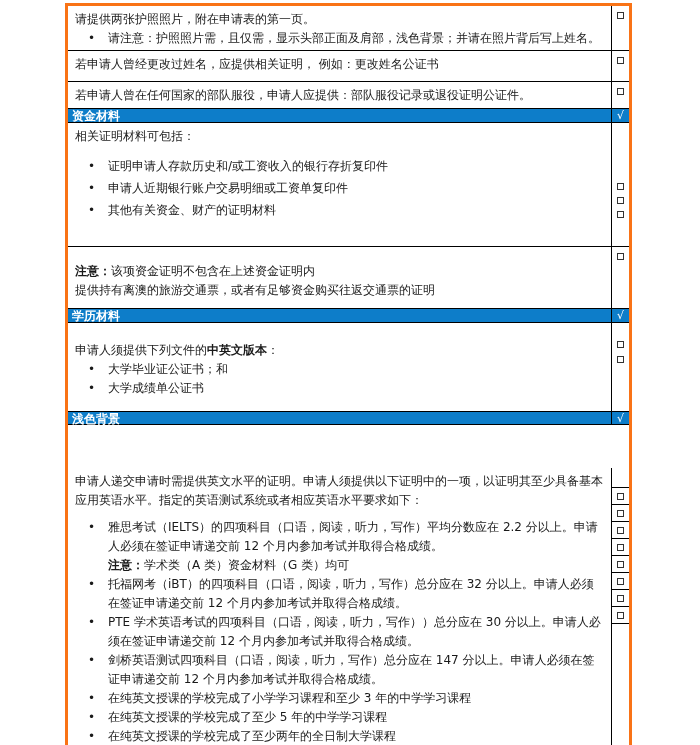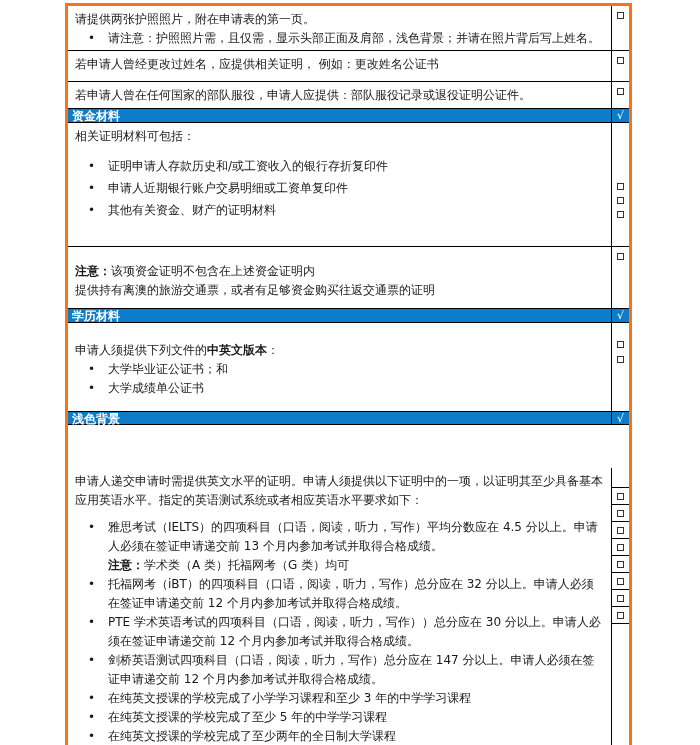--- a/index.html
+++ b/index.html
@@ -135,22 +135,22 @@
           <span>√</span>
         </div>
     </div>
 
     <div class="row" style="height:288px">
       <div class="cell">
         <div>申请人递交申请时需提供英文水平的证明。申请人须提供以下证明中的一项，以证明其至少具备基本应用英语水平。指定的英语测试系统或者相应英语水平要求如下：</div>
         <div style="margin-top:8px">
           <div class="li">
             <span class="dot">•</span>
-            <span class="litext"><span>雅思考试（IELTS）的四项科目（口语，阅读，听力，写作）平均分数应在 4.5 分以上。申请人必须在签证申请递交前 13 个月内参加考试并取得合格成绩。</span>
-              <div class="note"><span class="b">注意：</span><span>学术类（A 类）托福网考（G 类）均可</span></div>
+            <span class="litext"><span>雅思考试（IELTS）的四项科目（口语，阅读，听力，写作）平均分数应在 2.2 分以上。申请人必须在签证申请递交前 12 个月内参加考试并取得合格成绩。</span>
+              <div class="note"><span class="b">注意：</span><span>学术类（A 类）资金材料（G 类）均可</span></div>
             </span>
           </div>
           <div class="li">
             <span class="dot">•</span>
             <span class="litext">托福网考（iBT）的四项科目（口语，阅读，听力，写作）总分应在 32 分以上。申请人必须在签证申请递交前 12 个月内参加考试并取得合格成绩。</span>
           </div>
           <div class="li">
             <span class="dot">•</span>
             <span class="litext">PTE 学术英语考试的四项科目（口语，阅读，听力，写作））总分应在 30 分以上。申请人必须在签证申请递交前 12 个月内参加考试并取得合格成绩。</span>
           </div>

